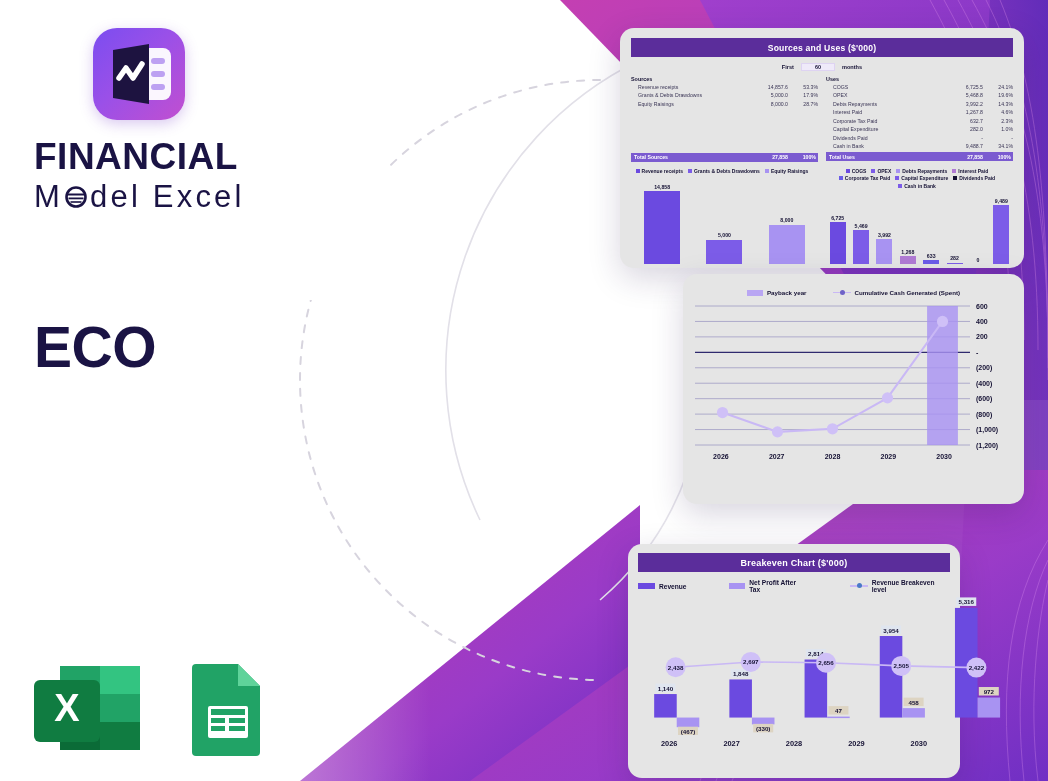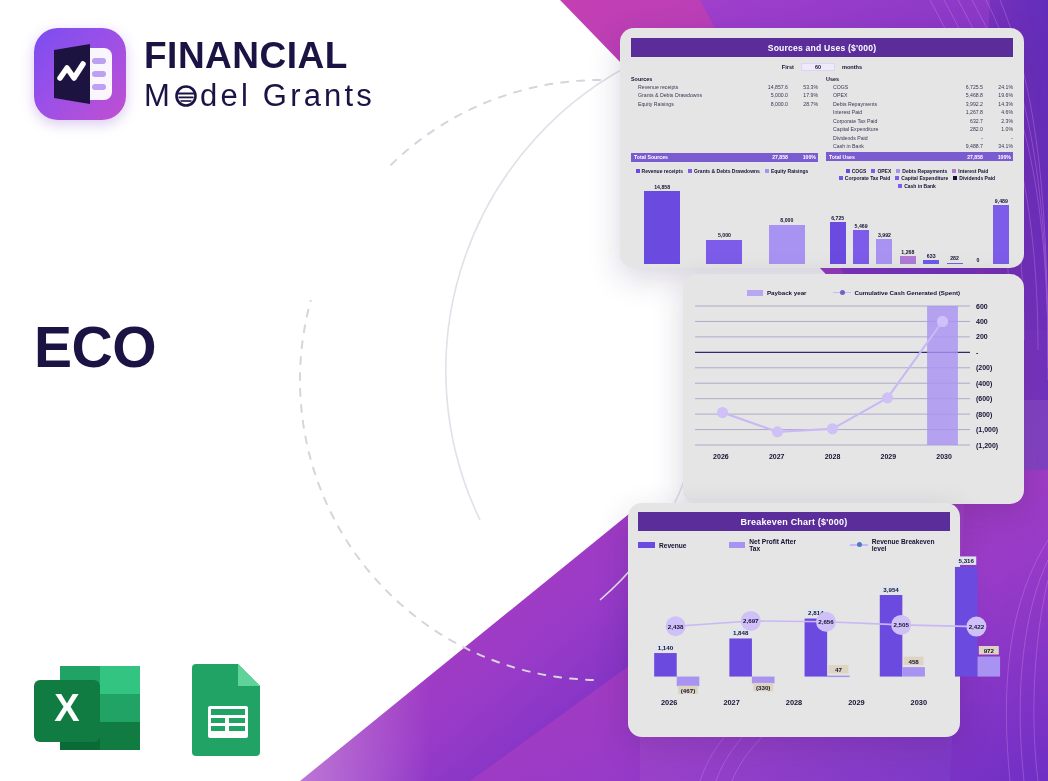--- a/index.html
+++ b/index.html
@@ -10,21 +10,21 @@
     position:relative;
   }
 
   
   #bg { position:absolute; inset:0; overflow:hidden; z-index:0; }
   #bgsvg { position:absolute; top:0; left:0; }
 
   
   .left-panel { position:absolute; left:0; top:0; width:500px; height:781px; z-index:5; }
 
-  .logo-row { position:absolute; left:34px; top:28px; display:flex; align-items:center; gap:18px; }
+  .logo-row { position:absolute; left:34px; top:28px; display:flex; align-items:center; gap:18px;flex-direction:column; }
   .logo-mark { width:92px; height:92px; border-radius:24px;
      background:linear-gradient(135deg,#7b4df0 0%,#9a50e8 45%,#c14fd0 100%);
      position:relative; box-shadow:0 4px 14px rgba(120,60,200,.28); flex:none; }
   .logo-wordmark { display:flex; flex-direction:column; line-height:1; }
   .wm-top { font-size:37px; font-weight:bold; letter-spacing:.5px; color:#1a1344; }
   .wm-bot { font-size:31px; font-weight:normal; letter-spacing:3.2px; color:#1a1344;
             display:flex; align-items:center; margin-top:6px; }
 
   .headline { position:absolute; left:34px; top:310px; color:#1a1344;
     font-size:57px; font-weight:bold; line-height:1.32; letter-spacing:-.5px; }
@@ -74,21 +74,21 @@
   
   #card-payback { left:683px; top:274px; width:341px; height:230px; padding:9px 10px 6px 10px; }
   #card-payback .card-title { font-size:9.4px; padding:4.5px 0; }
   .pb-legend { display:flex; justify-content:center; gap:26px; margin-top:6px;
                font-size:6.2px; font-weight:bold; color:#141033; }
   .pb-plot { position:relative; margin-top:7px; height:147px; }
   .pb-xlabels { display:flex; margin-top:3px; padding-right:42px; }
   .pb-xlabels span { flex:1; text-align:center; font-size:7px; font-weight:bold; color:#141033; }
 
   
-  #card-breakeven { left:628px; top:503px; width:332px; height:234px; padding:9px 10px 8px 10px; }
+  #card-breakeven { left:628px; top:544px; width:332px; height:234px; padding:9px 10px 8px 10px; }
   #card-breakeven .card-title { font-size:9px; padding:4.5px 0; }
   .bk-legend { display:flex; justify-content:center; gap:42px; margin-top:7px;
                font-size:6.6px; font-weight:bold; color:#141033; }
   .bk-plot { position:relative; margin-top:4px; height:138px; }
   .bk-xlabels { display:flex; margin-top:4px; }
   .bk-xlabels span { flex:1; text-align:center; font-size:7.4px; font-weight:bold; color:#141033; }
 </style>
 </head>
 <body>
 
@@ -173,21 +173,21 @@
     <div class="logo-wordmark">
       <div class="wm-top">FINANCIAL</div>
       <div class="wm-bot">
         <span>M</span>
         <svg width="26" height="26" viewBox="0 0 26 26" style="margin:0 1px 0 0">
           <circle cx="13" cy="13" r="9.5" fill="none" stroke="#1a1344" stroke-width="2.6"></circle>
           <rect x="4" y="9.5" width="18" height="2" fill="#1a1344"></rect>
           <rect x="5.5" y="13.5" width="15" height="1.8" fill="#1a1344"></rect>
           <rect x="7.5" y="17.2" width="11" height="1.6" fill="#1a1344"></rect>
         </svg>
-        <span>del Grants</span>
+        <span>del Excel</span>
       </div>
     </div>
   </div>
 
   <div class="headline">
     <div>ECO</div>
   </div>
 
   <div class="app-icons">
     <svg width="118" height="100" viewBox="0 0 118 100">

